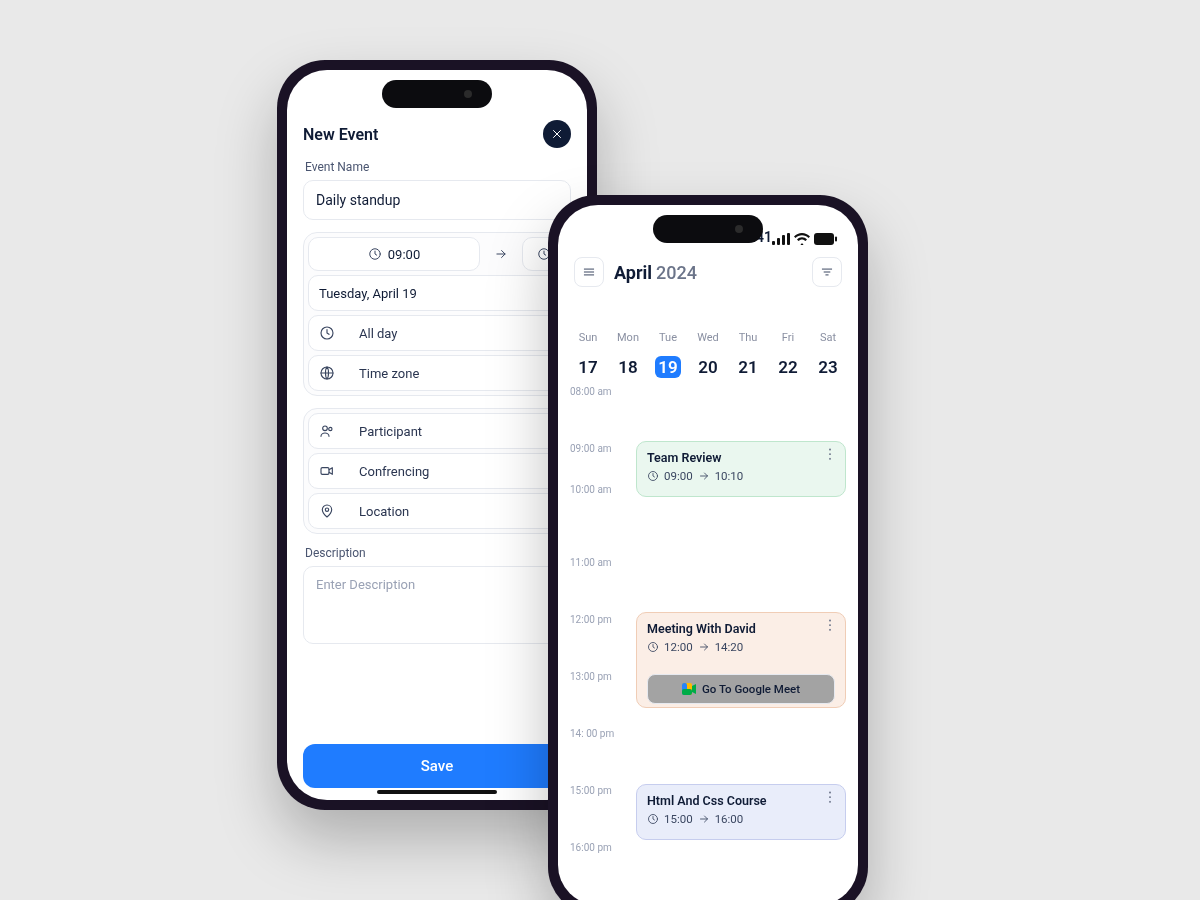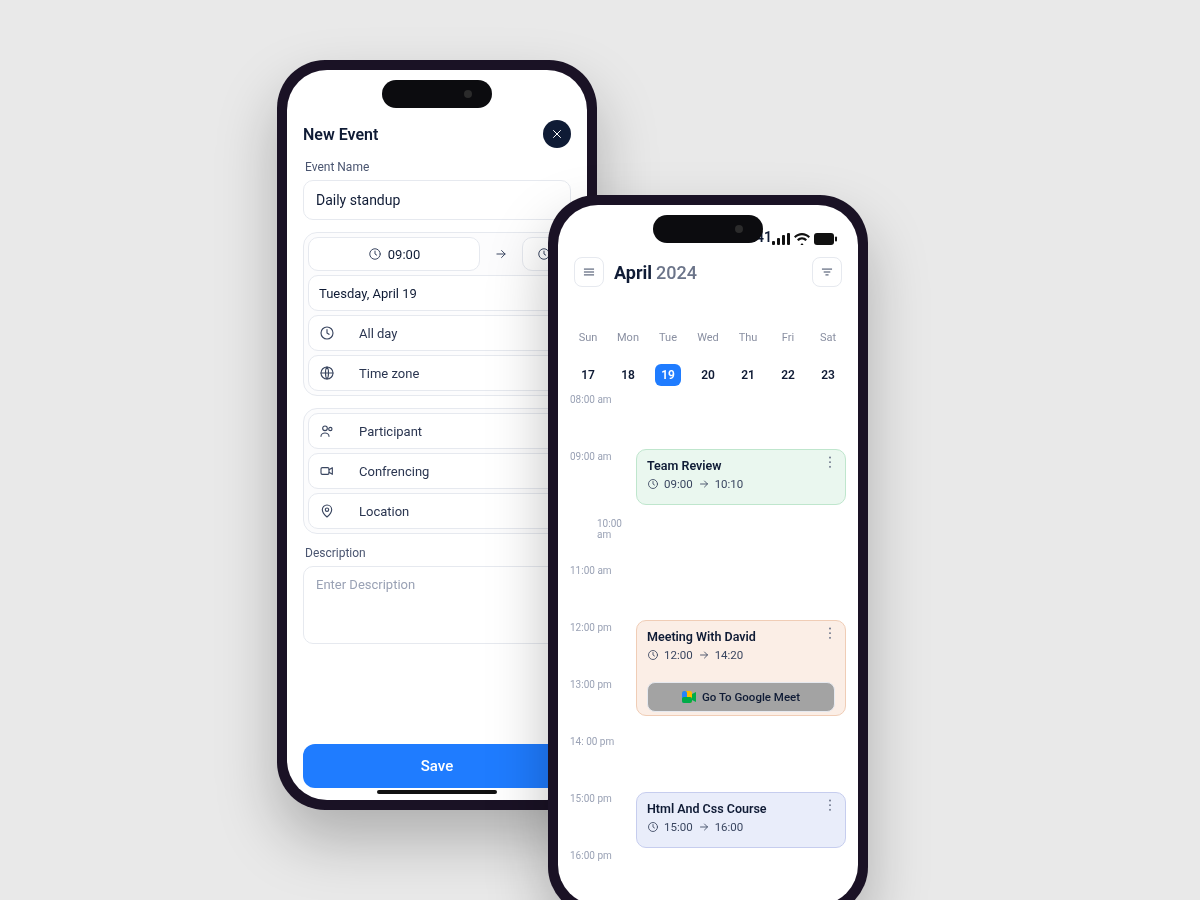--- a/index.html
+++ b/index.html
@@ -97,21 +97,21 @@
   .status-bar { height:44px; padding:0 20px; display:flex; align-items:flex-end; justify-content:flex-end; font-size:14px; font-weight:600; padding-bottom:4px;}
   .status-icons { display:flex; align-items:center; gap:4px; }
   .cal-head { display:flex; align-items:center; gap:10px; padding:8px 16px 6px; }
   .icon-square { width:30px; height:30px; border:1px solid #e6e9ef; border-radius:8px; display:flex; align-items:center; justify-content:center; }
   .cal-title { font-weight:700; font-size:18px; }
   .cal-title .year { font-weight:500; color:#6b7489; margin-left:4px;}
   .grow { flex:1; }
   .week { display:flex; padding:4px 10px 8px; }
   .week-col { flex:1; text-align:center; }
   .week-col .dow { font-size:11px; color:#8a90a2;margin-top:34px; }
-  .week-col .num { font-size:12px; font-weight:600; color:#0f1b35; display:inline-flex; width:26px; height:22px; align-items:center; justify-content:center; border-radius:6px; margin-top:20px;}
+  .week-col .num { font-size:17px; font-weight:600; color:#0f1b35; display:inline-flex; width:26px; height:22px; align-items:center; justify-content:center; border-radius:6px; margin-top:12px;}
   .week-col.selected .num { background:#1f7cff; color:#fff; }
   .timeline { flex:1; position:relative; overflow:hidden; }
   .hour-col { position:absolute; left:12px; top:0; bottom:0; width:56px; }
   .hour-lbl { position:absolute; font-size:10px; color:#9aa2b5; left:0; }
   .events-col { position:absolute; left:78px; right:12px; top:0; bottom:0; }
   .evt {
     position:absolute; left:0; right:0;
     border-radius:10px; padding:8px 10px; font-size:12px;
     border:1px solid;
   }
@@ -295,21 +295,21 @@
           <div class="week-col"><div class="dow">Fri</div>
                  <div class="num">22</div></div>
           <div class="week-col"><div class="dow">Sat</div>
                  <div class="num">23</div></div>
         </div>
 
       <div class="timeline">
         <div class="hour-col" id="hour-col">
             <div class="hour-lbl" style="top: 0px;">08:00 am</div>
             <div class="hour-lbl" style="top: 57px;">09:00 am</div>
-            <div class="hour-lbl" style="top: 124px; margin-left: 27px;">10:00 am</div>
+            <div class="hour-lbl" style="top: 98px;">10:00 am</div>
             <div class="hour-lbl" style="top: 171px;">11:00 am</div>
             <div class="hour-lbl" style="top: 228px;">12:00 pm</div>
             <div class="hour-lbl" style="top: 285px;">13:00 pm</div>
             <div class="hour-lbl" style="top: 342px;">14: 00 pm</div>
             <div class="hour-lbl" style="top: 399px;">15:00 pm</div>
             <div class="hour-lbl" style="top: 456px;">16:00 pm</div>
           </div>
         <div class="events-col" id="events-col">
             <div class="evt green" style="top: 55px; height: 56px;">
     <div class="evt-title">Team Review</div>

